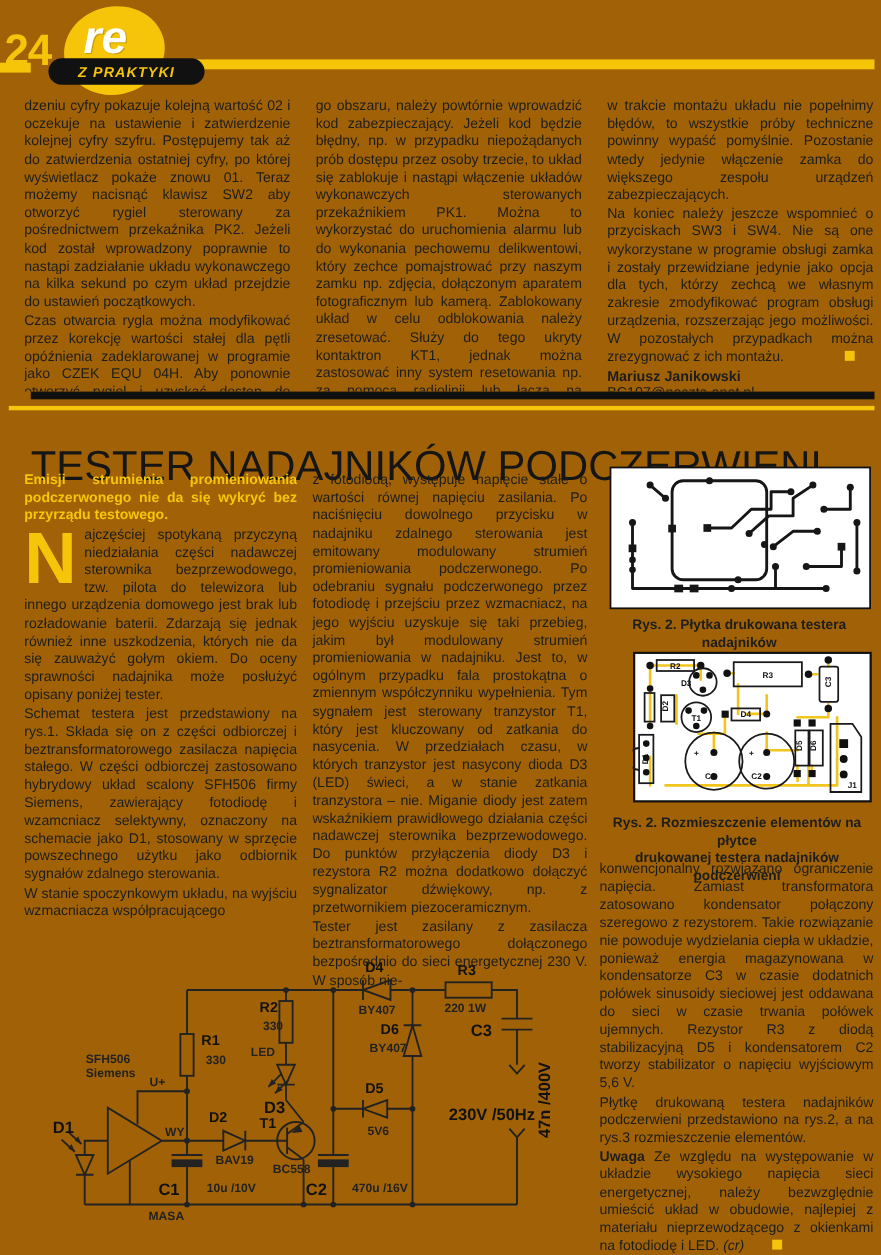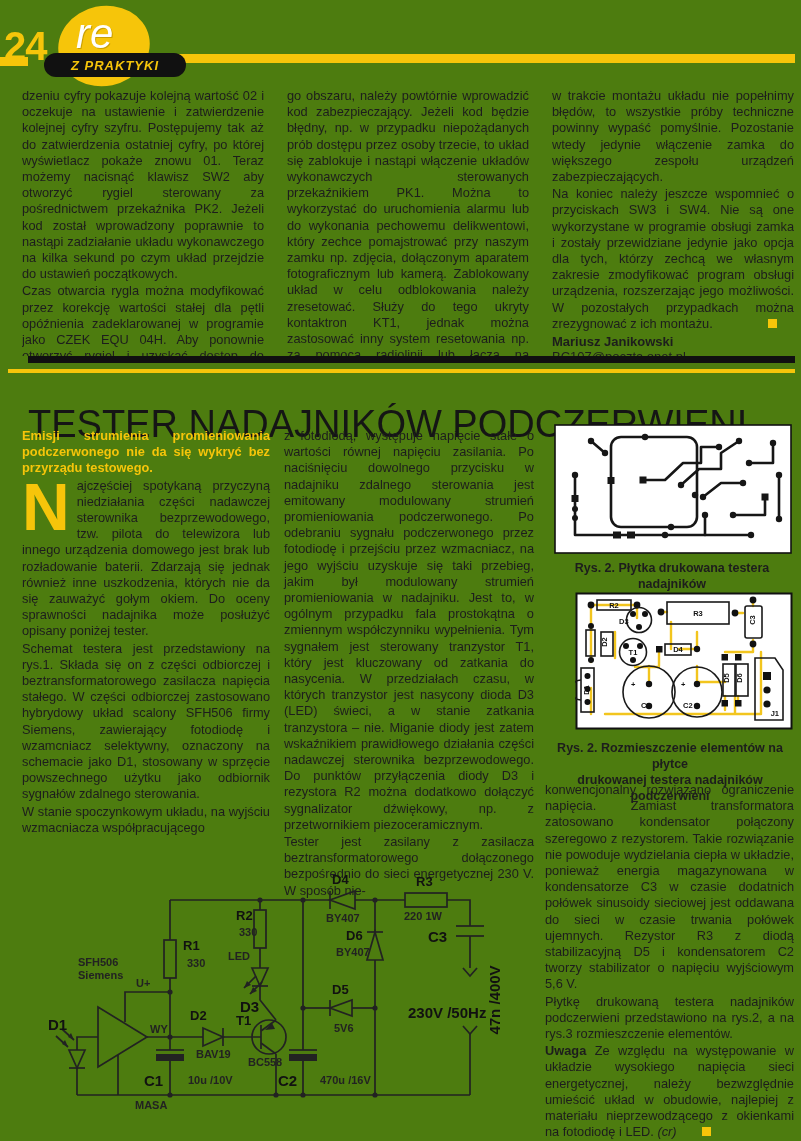--- a/index.html
+++ b/index.html
@@ -1,23 +1,23 @@
 <!DOCTYPE html>
 <html><head>
 <meta charset="utf-8">
 <style>
   html,body{margin:0;padding:0;}
-  .page{position:relative;width:801px;height:1141px;background:#4d7c0f;overflow:hidden;
+  .page{position:relative;width:801px;height:1141px;background:#a16207;overflow:hidden;
         font-family:"Liberation Sans",sans-serif;color:#1d1d1d;}
   
   .pagenum{position:absolute;left:4px;top:24px;font-size:40px;font-weight:bold;color:#f6c50a;letter-spacing:-1px;}
   .bar-left{position:absolute;left:0;top:57px;width:28px;height:9px;background:#f6c50a;}
   .bar-main{position:absolute;left:148px;top:54px;width:647px;height:9px;background:#f6c50a;}
   .logo-blob{position:absolute;left:58px;top:6px;width:92px;height:80px;background:#f6c50a;border-radius:50%;transform:rotate(-12deg);}
-  .logo-re{position:absolute;left:76px;top:10px;font-size:42px;font-weight:normal;font-style:italic;color:#fff;
+  .logo-re{position:absolute;left:76px;top:10px;font-size:42px;font-weight:bold;font-style:italic;color:#fff;
            text-shadow:1px 1px 0 #caa000;}
   .badge{position:absolute;left:44px;top:53px;width:142px;height:24px;background:#111;border-radius:12px;
          display:flex;align-items:center;justify-content:center;}
   .badge span{color:#f6c50a;font-weight:bold;font-style:italic;font-size:13px;letter-spacing:1px;}
   
   .col p{margin:0 0 0 0;font-size:12.8px;line-height:16.2px;text-align:justify;}
   .col p + p{margin-top:1px;}
   
   .topcols{position:absolute;left:22px;top:88px;width:772px;height:268px;display:flex;gap:23px;overflow:hidden;}
   .topcols .col{width:246px;}

